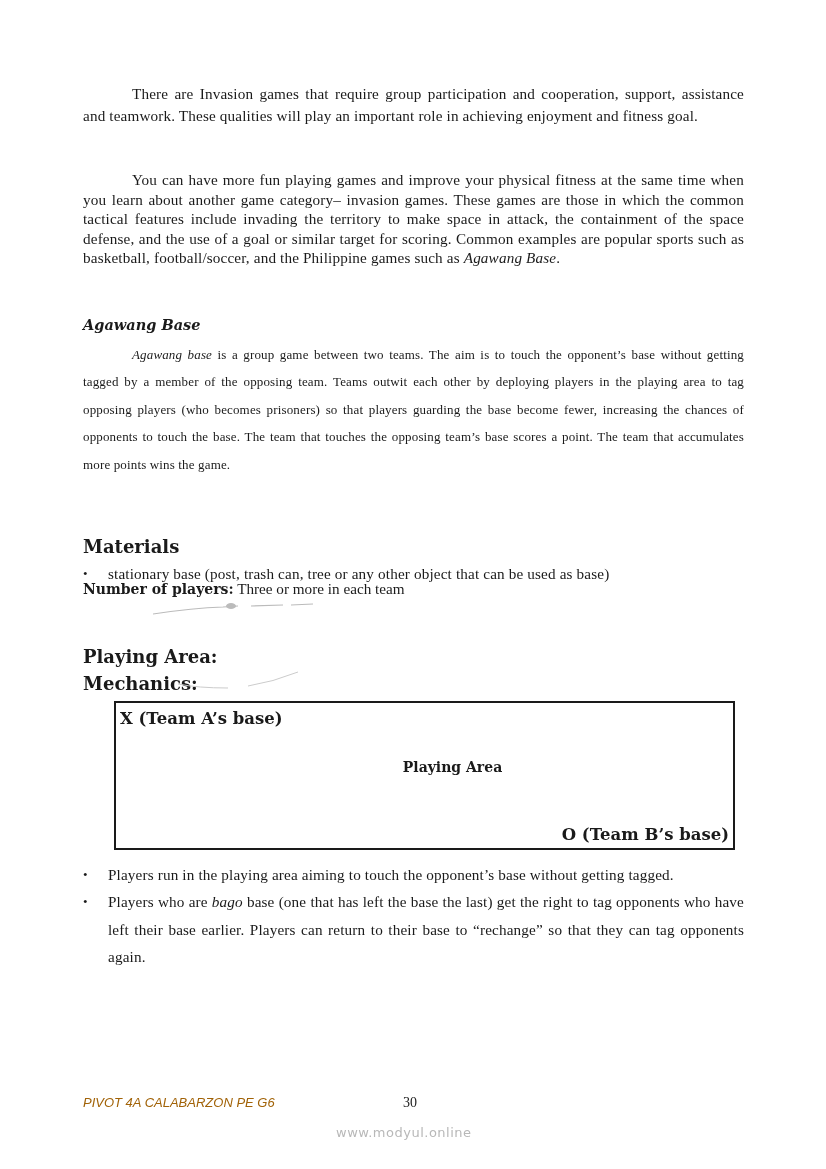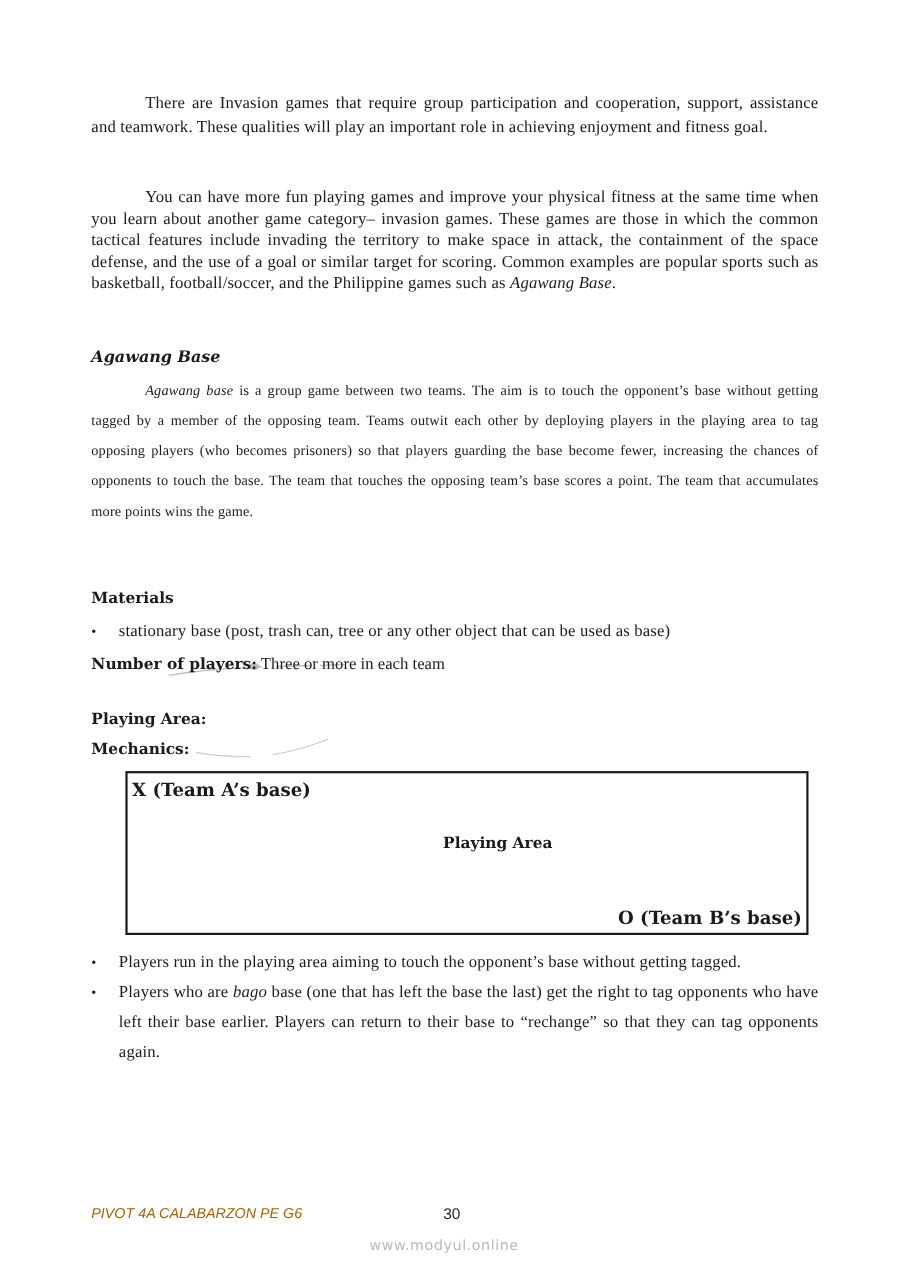--- a/index.html
+++ b/index.html
@@ -23,31 +23,31 @@
     .sec-title {
       position: absolute; top: 316px; left: 0;
       font-family: "DejaVu Serif", serif; font-weight: bold; font-style: italic;
       font-size: 14.5px;
     }
     .p3 {
       position: absolute; top: 341px; left: 0; width: 661px;
       font-size: 13px; line-height: 27.4px; text-align: justify;
       font-family: Liberation Serif, serif; letter-spacing: 0.15px;
     }
-    .label-bold { font-family: "DejaVu Serif", serif; font-weight: bold; font-size: 14px; }
+    .label-bold { font-family: "DejaVu Serif", serif; font-weight: bold; font-size: 18px; }
     .materials { position: absolute; top: 536px; left: 0; }
     .bullet-list { position: absolute; left: 0; width: 661px; margin: 0; padding: 0; list-style: none; }
     .bullet-list li {
       position: relative; padding-left: 25px;
       font-family: "Liberation Serif", serif; font-size: 15.2px; line-height: 27.4px;
       text-align: justify; letter-spacing: 0.15px;
     }
     .bullet-list li .dot { position: absolute; left: 0; top: 0; font-size: 13px; }
     .mat-list { top: 560px; }
-    .players { position: absolute; top: 595px; left: 0; font-size: 15.2px; font-family: "Liberation Serif", serif; }
+    .players { position: absolute; top: 580px; left: 0; font-size: 15.2px; font-family: "Liberation Serif", serif; }
     .players .label-bold { font-size: 14px; }
     .area-label { position: absolute; top: 646px; left: 0; }
     .mech-label { position: absolute; top: 673px; left: 0; }
     .diagram {
       position: absolute; top: 701px; left: 31px; width: 617px; height: 145px;
       border: 2px solid #1a1a1a;
     }
     .diagram .team-a {
       position: absolute; top: 6px; left: 4px;
       font-family: "DejaVu Serif", serif; font-weight: bold; font-size: 16.5px;
@@ -60,21 +60,21 @@
       position: absolute; bottom: 4px; right: 4px;
       font-family: "DejaVu Serif", serif; font-weight: bold; font-size: 16.5px;
     }
     .mech-list { top: 861px; }
     .footer-left {
       position: absolute; top: 1095px; left: 83px;
       font-family: "Liberation Sans", sans-serif; font-style: italic; font-size: 13px; color: #a16207;
     }
     .footer-page {
       position: absolute; top: 1095px; left: 403px;
-      font-family: Liberation Sans, sans-serif; font-size: 14px; color: #222;
+      font-family: Liberation Serif, serif; font-size: 14px; color: #222;
     }
     .watermark {
       position: absolute; top: 1125px; left: 336px;
       font-family: "DejaVu Sans", sans-serif; font-size: 13px; color: #b8b8b8; letter-spacing: 0.5px;
     }
     .scribble { position: absolute; }
   </style>
 </head>
 <body>
 

